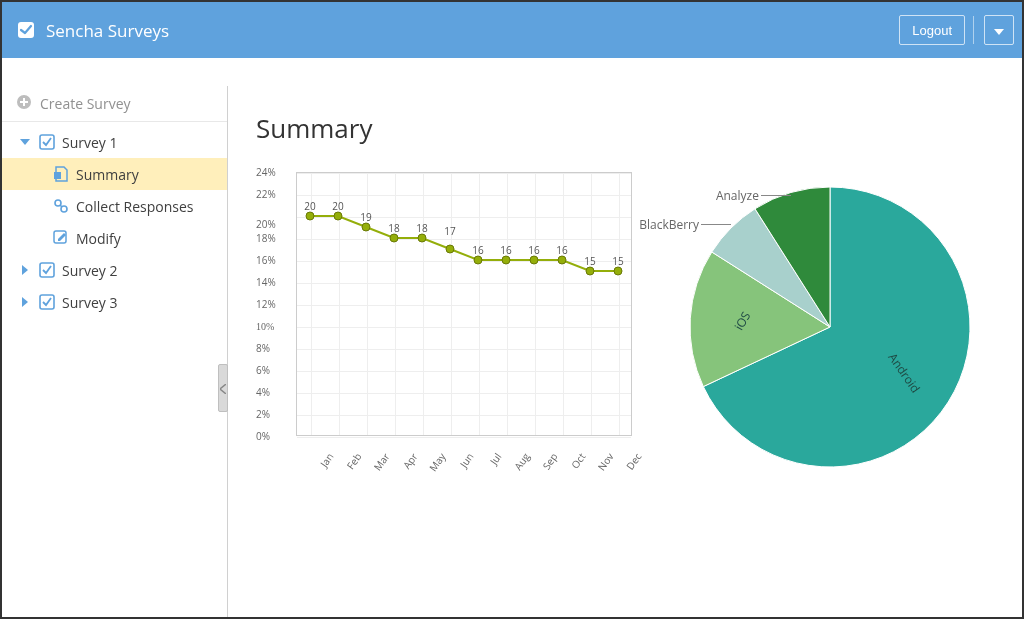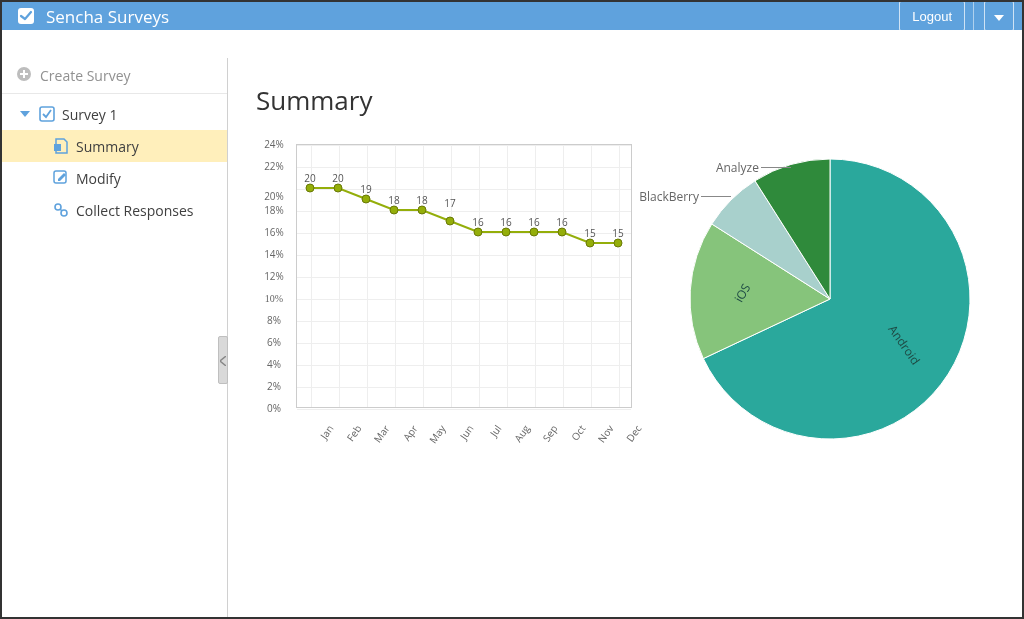--- a/index.html
+++ b/index.html
@@ -1,20 +1,20 @@
 <!DOCTYPE html>
 <html><head>
 <meta charset="utf-8">
 <style>
 * { box-sizing: border-box; margin: 0; padding: 0; }
 body { font-family: "Open Sans", "Helvetica Neue", Arial, sans-serif; font-size: 14px; color: #404040; background: #fff; }
 .app { width: 1024px; height: 619px; border: 2px solid #333; display: flex; flex-direction: column; overflow: hidden; }
 
 
-.header { background: #5fa2dd; color: #fff; height: 28px; display: flex; align-items: center; padding: 0 8px 0 14px; }
+.header { background: #5fa2dd; color: #fff; height: 56px; display: flex; align-items: center; padding: 0 8px 0 14px; }
 .header .logo-icon { width: 20px; height: 20px; margin-right: 10px; display:flex; align-items:center; justify-content:center; }
 .header .title { font-size: 17px; font-weight: 400; flex: 1 1 auto; }
 .header .logout-btn { border: 1px solid rgba(255,255,255,.7); color:#fff; background:transparent; height:30px; padding:0 12px; border-radius:2px; cursor:pointer; font-size:13px; }
 .header .more-btn { border: 1px solid rgba(255,255,255,.7); color:#fff; background:transparent; width:30px; height:30px; margin-left:6px; border-radius:2px; cursor:pointer; display:flex; align-items:center; justify-content:center; }
 .header .sep { width:1px; height:28px; background:rgba(255,255,255,.5); margin:0 4px 0 8px;}
 
 
 .body { flex: 1 1 auto; display: flex; min-height: 0; margin-top: 28px; }
 
 
@@ -43,21 +43,21 @@
 
 .charts-row { display:flex; gap:20px; }
 .line-chart-wrap { width: 390px; }
 .pie-chart-wrap { flex:1 1 auto; display:flex; align-items:center; justify-content:center; }
 
 
 .line-chart { position:relative; width:380px; height:294px; }
 .plot-area { position:absolute; left:40px; top:0; right:4px; bottom:30px; border:1px solid #ccc; }
 .grid-h { position:absolute; left:0; right:0; border-top:1px solid #eee; }
 .grid-v { position:absolute; top:0; bottom:0; border-left:1px solid #eee; }
-.y-tick { position:absolute; left:0; width:36px; text-align:center; font-size:10px; color:#666; transform:translateY(-50%); }
+.y-tick { position:absolute; left:0; width:36px; text-align:left; font-size:10px; color:#666; transform:translateY(-50%); }
 .x-tick { position:absolute; bottom:0; font-size:10px; color:#666; transform:translate(-50%,0) rotate(-55deg); transform-origin: right top; text-align:right; width:30px; }
 .point-label { position:absolute; font-size:10px; color:#555; transform:translate(-50%,-120%); }
 svg.line-svg { position:absolute; left:0; top:0; width:100%; height:100%; }
 
 
 .pie-chart { width:310px; height:310px; position:relative; }
 .pie-label { position:absolute; font-size:12px; color:#666; }
 .pie-label-line { position:absolute; height:1px; background:#888;}
 .slice-text { font-size:12px; fill:#1e4a44; }
 </style>
@@ -114,38 +114,66 @@
               <svg width="16" height="16" viewBox="0 0 16 16">
                 <path d="M3 1 H11 L14 4 V15 H3 Z" fill="none" stroke="#5fa2dd" stroke-width="1.5"></path>
                 <rect x="1" y="6" width="7" height="7" fill="#5fa2dd"></rect>
               </svg>
             </span>
           <span>Summary</span>
         </div>
         <div class="tree-item level-2">
           <span class="icon">
               <svg width="16" height="16" viewBox="0 0 16 16">
-                <rect x="1" y="1" width="12" height="12" rx="2" fill="none" stroke="#5fa2dd" stroke-width="1.5"></rect>
-                <path d="M11 3 L13 5 L7 11 L5 11 L5 9 Z" fill="#5fa2dd"></path>
-              </svg>
-            </span>
-          <span>Modify</span>
-        </div>
-        <div class="tree-item level-2">
-          <span class="icon">
-              <svg width="16" height="16" viewBox="0 0 16 16">
                 <circle cx="5" cy="5" r="3" fill="none" stroke="#5fa2dd" stroke-width="1.6"></circle>
                 <circle cx="11" cy="11" r="3" fill="none" stroke="#5fa2dd" stroke-width="1.6"></circle>
                 <path d="M7 7 L9 9" stroke="#5fa2dd" stroke-width="1.6"></path>
               </svg>
             </span>
           <span>Collect Responses</span>
         </div>
-
-
+        <div class="tree-item level-2">
+          <span class="icon">
+              <svg width="16" height="16" viewBox="0 0 16 16">
+                <rect x="1" y="1" width="12" height="12" rx="2" fill="none" stroke="#5fa2dd" stroke-width="1.5"></rect>
+                <path d="M11 3 L13 5 L7 11 L5 11 L5 9 Z" fill="#5fa2dd"></path>
+              </svg>
+            </span>
+          <span>Modify</span>
+        </div>
+
+        <div class="tree-item level-1">
+          <span class="caret">
+              <svg width="6" height="10" viewBox="0 0 6 10">
+                <path d="M0 0 L6 5 L0 10 Z" fill="#5fa2dd"></path>
+              </svg>
+            </span>
+          <span class="icon">
+              <svg width="16" height="16" viewBox="0 0 16 16">
+                <rect x="1" y="1" width="14" height="14" rx="2" fill="none" stroke="#5fa2dd" stroke-width="1.6"></rect>
+                <path d="M4 8 L7 11 L12 4" stroke="#5fa2dd" stroke-width="1.8" fill="none"></path>
+              </svg>
+            </span>
+          <span>Survey 2</span>
+        </div>
+
+        <div class="tree-item level-1">
+          <span class="caret">
+              <svg width="6" height="10" viewBox="0 0 6 10">
+                <path d="M0 0 L6 5 L0 10 Z" fill="#5fa2dd"></path>
+              </svg>
+            </span>
+          <span class="icon">
+              <svg width="16" height="16" viewBox="0 0 16 16">
+                <rect x="1" y="1" width="14" height="14" rx="2" fill="none" stroke="#5fa2dd" stroke-width="1.6"></rect>
+                <path d="M4 8 L7 11 L12 4" stroke="#5fa2dd" stroke-width="1.8" fill="none"></path>
+              </svg>
+            </span>
+          <span>Survey 3</span>
+        </div>
       </div>
       <div class="collapse-handle">
         <span><svg width="6" height="10" viewBox="0 0 6 10">
               <path d="M6 0 L0 5 L6 10" fill="none" stroke="#888" stroke-width="1.4"></path>
             </svg></span>
       </div>
     </div>
 
     <div class="main">
       <h1 class="page-title">Summary</h1>

